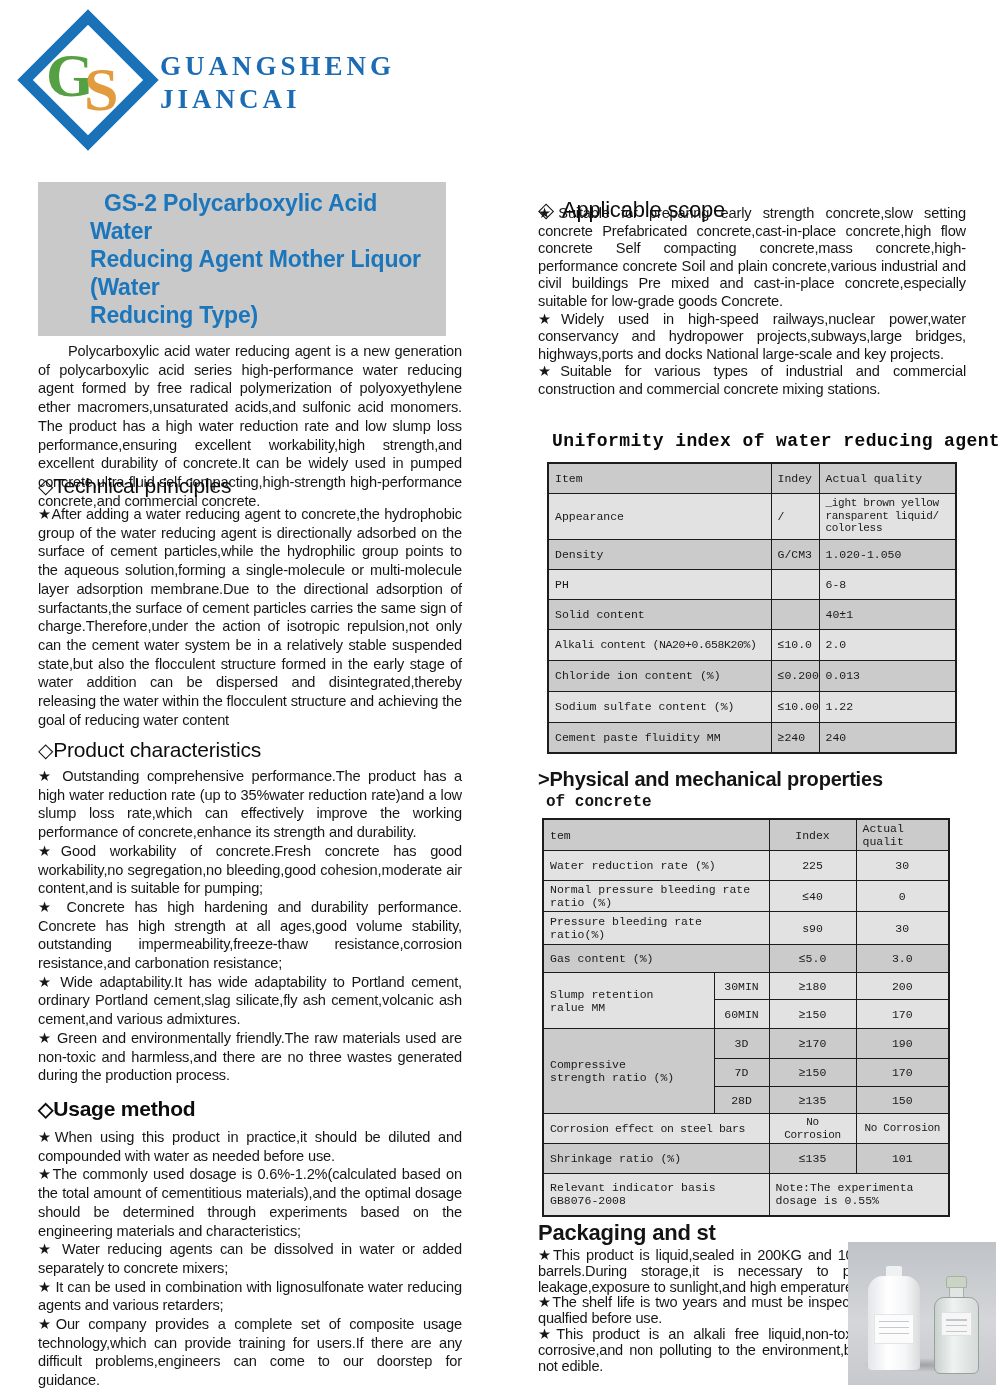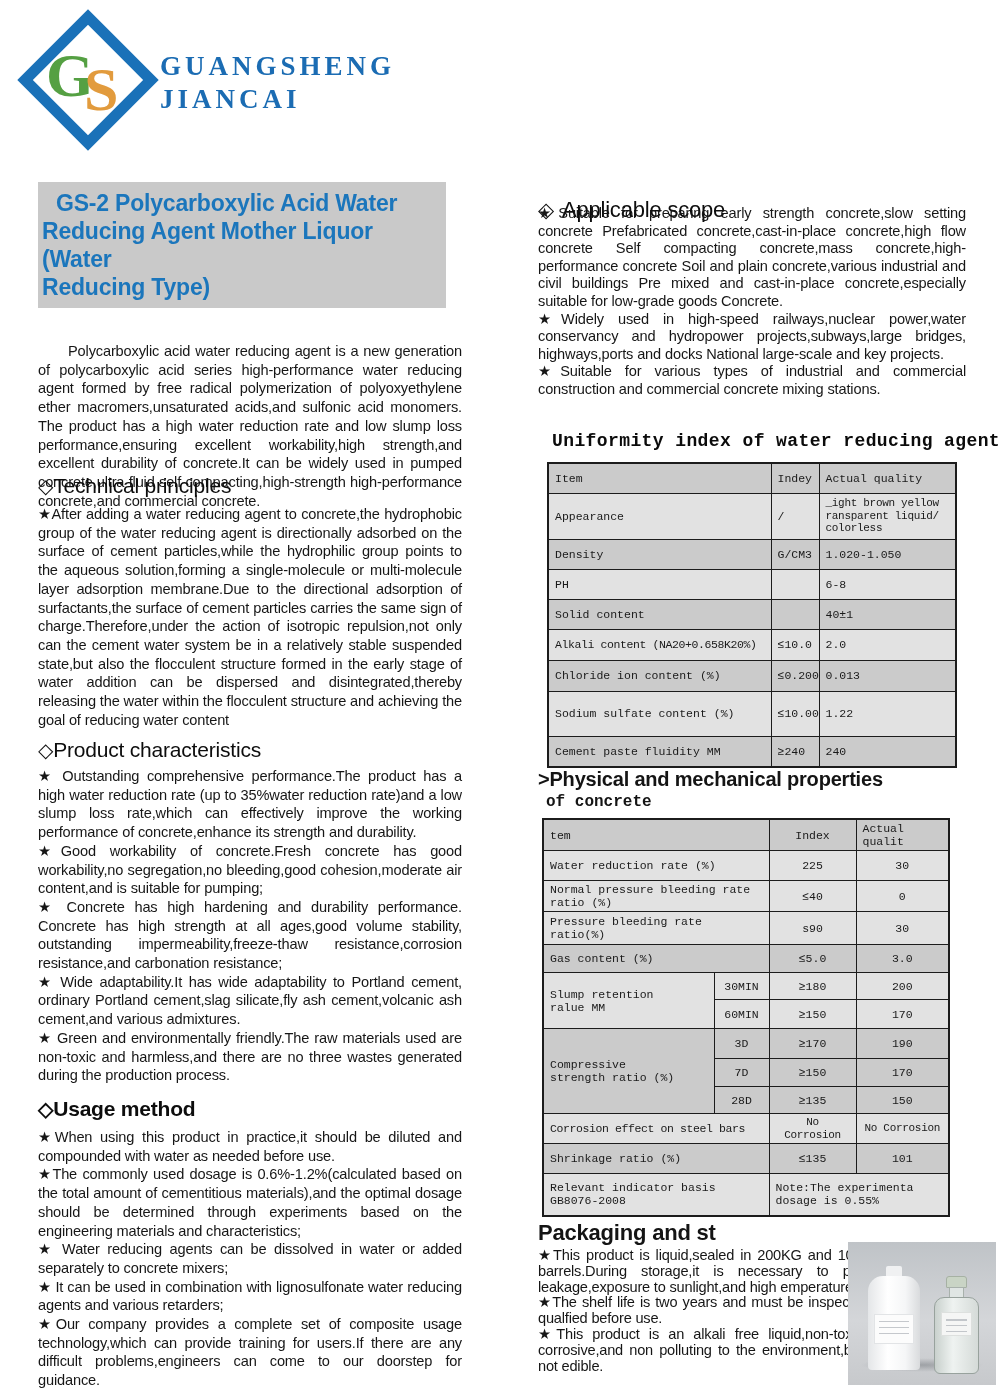--- a/index.html
+++ b/index.html
@@ -30,21 +30,21 @@
     font-size:27px; letter-spacing:4px; line-height:33px;
   }
 
   
   .col-left  { position:absolute; left:38px;  top:182px; width:428px; height:1200px; }
   .col-right { position:absolute; left:538px; top:180px; width:440px; height:1212px; }
   .col-left > *, .col-right > * { position:absolute; left:0; }
 
   
   .title-box { top:0; width:408px; background:#c9c9c9; padding:7px 6px 7px 4px; }
-  .title-line { color:#1b76bc; font-weight:bold; font-size:23px; line-height:28px; letter-spacing:-0.2px; }
+  .title-line { color:#1b76bc; font-weight:bold; font-size:23px; line-height:28px; letter-spacing:-0.2px;margin-left:48px; }
   .title-line.indent { text-indent:14px; }
 
   
   .para {
     width:424px; font-size:14.6px; line-height:18.7px; text-align:justify;
     letter-spacing:-0.15px; color:#161616;
   }
   .para p { margin:0; text-align:justify; }
   .intro { top:116px; text-indent:30px;margin-top:44px; }
   .sec-h {
@@ -217,21 +217,21 @@
       <tr class="l" style="height:31px">
         <td class="lbl nowrap">Alkali content (NA20+0.658K20%)</td>
         <td class="lbl">≤10.0</td>
         <td class="lbl">2.0</td>
       </tr>
       <tr class="g" style="height:31px">
         <td class="lbl">Chloride ion content (%)</td>
         <td class="lbl">≤0.200</td>
         <td class="lbl">0.013</td>
       </tr>
-      <tr class="l" style="height:45px">
+      <tr class="l" style="height:31px">
         <td class="lbl">Sodium sulfate content (%)</td>
         <td class="lbl">≤10.00</td>
         <td class="lbl">1.22</td>
       </tr>
       <tr class="g" style="height:31px">
         <td class="lbl">Cement paste fluidity MM</td>
         <td class="lbl">≥240</td>
         <td class="lbl">240</td>
       </tr>
     </tbody>

